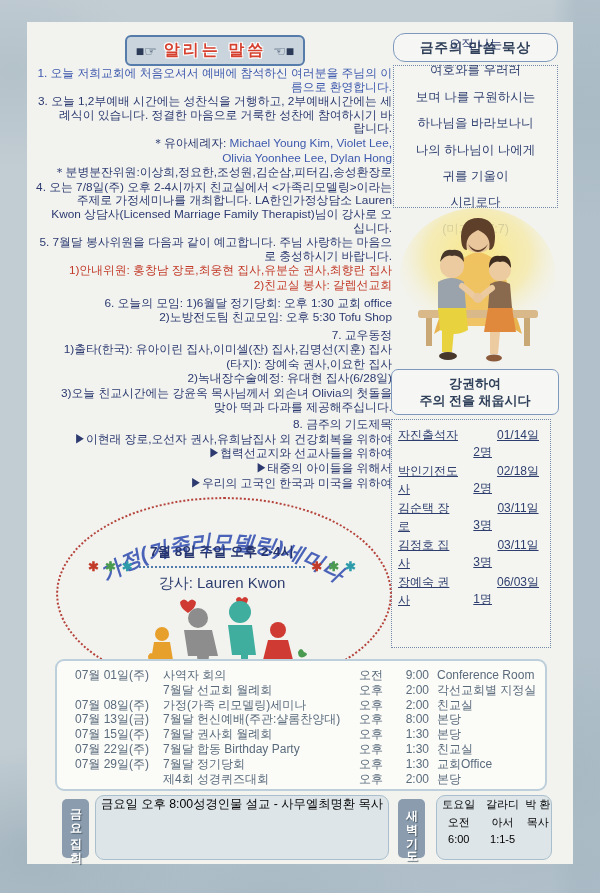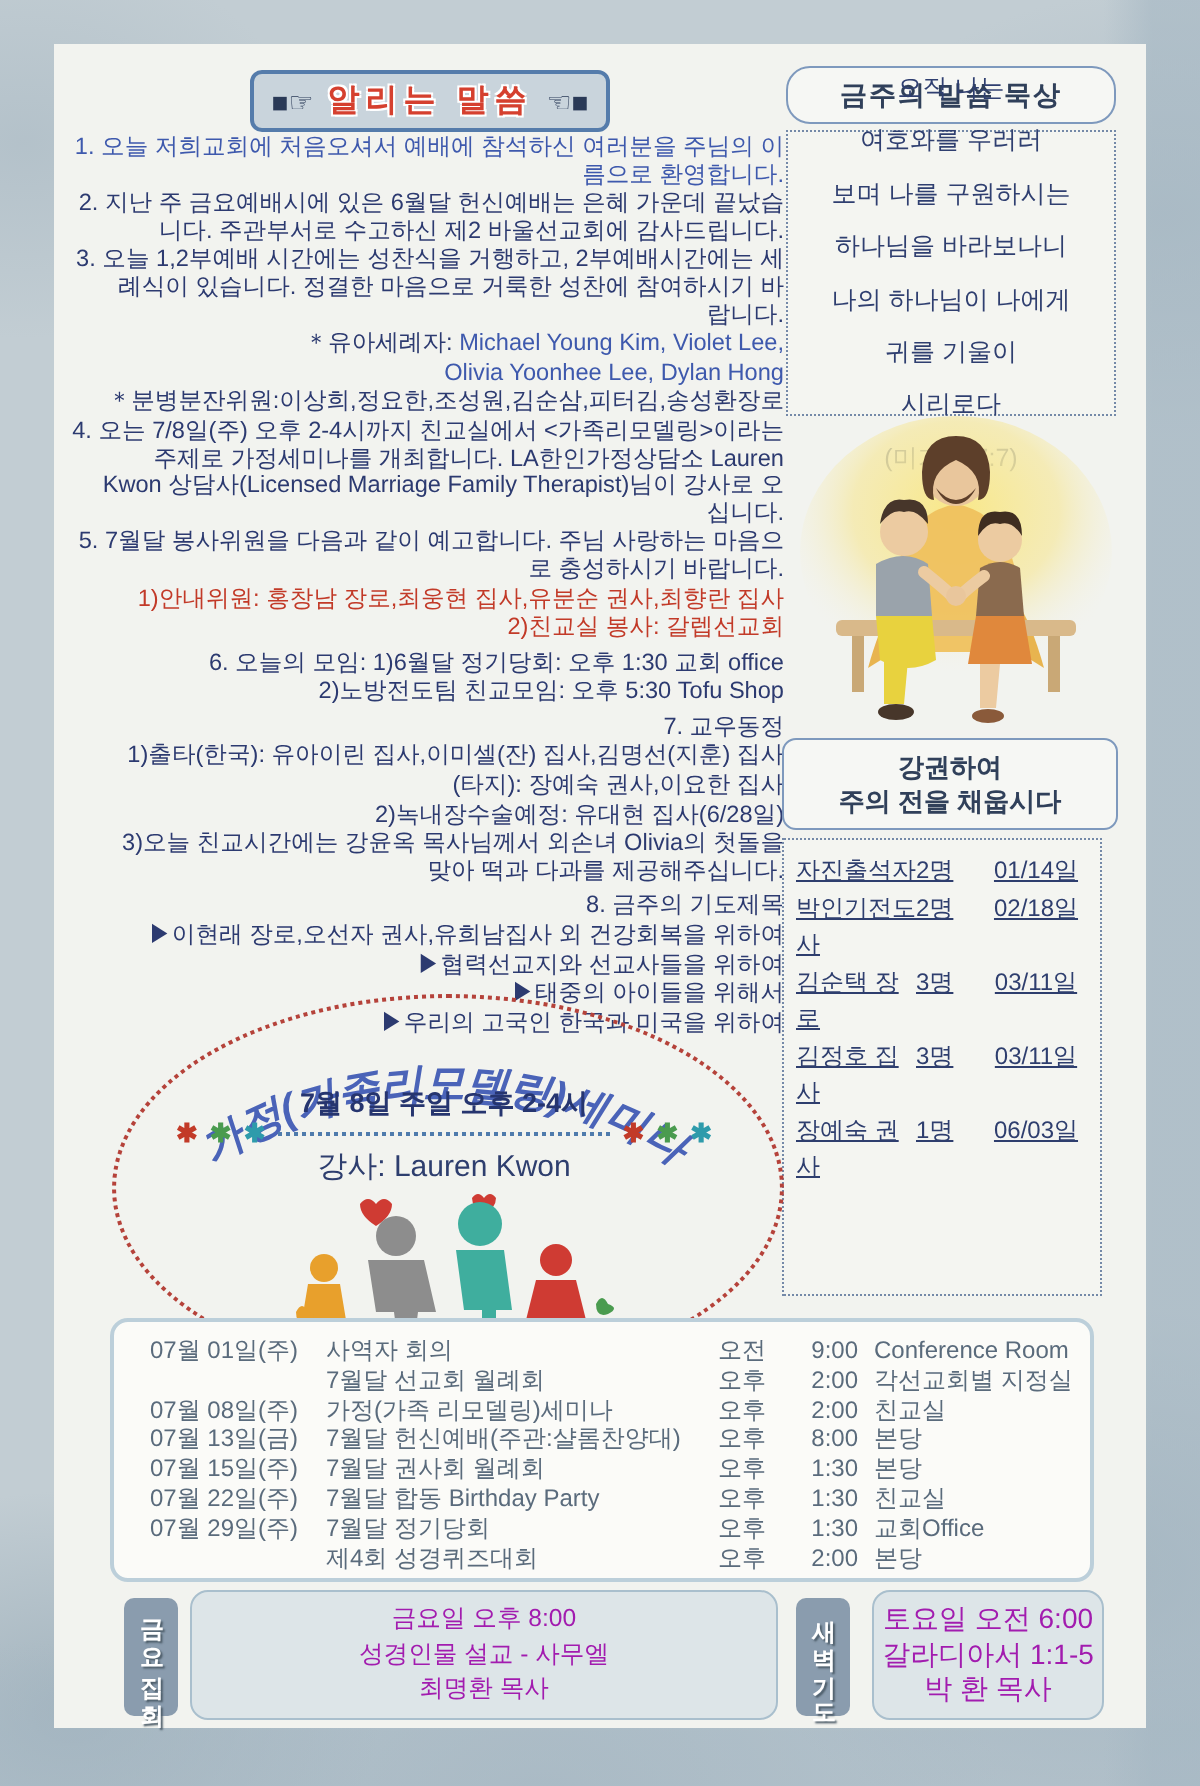--- a/index.html
+++ b/index.html
@@ -43,21 +43,21 @@
     display:flex;flex-direction:column;align-items:center;justify-content:center;
     color:#30405a;font-weight:bold;}
   .plq1{left:393px;top:33px;width:163px;height:27px;font-size:13.5px;letter-spacing:1px;border-radius:12px;}
   .plq2{left:391px;top:369px;width:166px;height:44px;font-size:13px;line-height:17px;}
   .dotbox{border:1.4px dotted #7489a8;background:#f4f5f1;}
   .verse{left:393px;top:65px;width:163px;height:141px;color:#2f3f70;font-size:12.5px;
     line-height:16.4px;text-align:center;display:flex;flex-direction:column;justify-content:center;gap:10px;}
   .attend{left:391px;top:419px;width:160px;height:229px;padding:6px 6px;box-sizing:border-box;
     color:#2e3e6e;font-size:12px;}
   .attend .row{display:grid;grid-template-columns:auto 34px 52px;line-height:18.5px;text-decoration:underline;}
-  .attend .c2{}
+  .attend .c2{text-align:right;margin-top:17px;}
   .attend .c3{text-align:center;}
 
   .illus{left:396px;top:206px;width:164px;height:162px;}
 
   
   .oval{left:56px;top:497px;width:332px;height:190px;border:2.4px dotted #b5423a;border-radius:50%;}
   .arc-svg{left:50px;top:492px;width:344px;height:130px;}
   .sem-date{left:56px;top:543px;width:332px;text-align:center;color:#26356f;font-weight:bold;font-size:13.5px;}
   .sem-sep{left:88px;top:560px;width:268px;display:flex;align-items:center;gap:6px;}
   .sem-sep .dots{flex:1;border-top:2.6px dotted #4f7bac;height:0;}
@@ -73,40 +73,39 @@
     border-radius:9px;box-sizing:border-box;padding:7px 0 0 18px;color:#5a6b7c;font-size:12px;}
   .sched .srow{display:grid;grid-template-columns:88px 196px 36px 42px auto;line-height:14.8px;}
   .sched .time{text-align:right;padding-right:8px;}
 
   
   .tab{background:#8a9cae;border-radius:5px;color:#fff;font-weight:bold;font-size:12px;
     writing-mode:vertical-rl;text-orientation:upright;display:flex;align-items:center;justify-content:center;
     text-shadow:1px 1px 1px #4a5a66;letter-spacing:2px;}
   .tab1{left:62px;top:799px;width:27px;height:59px;}
   .tab2{left:398px;top:799px;width:27px;height:59px;}
-  .fbox{background:#dde5e8;border:1.8px solid #a9bfcd;border-radius:9px;color:#a21caf;font-size:12.3px;
-    line-height:17.5px;text-align:center;display:flex;flex-direction:column;justify-content:center;}
+  .fbox{background:#dde5e8;border:1.8px solid #a9bfcd;border-radius:9px;color:#000000;font-size:12.3px;
+    line-height:17.5px;text-align:center;display:flex;flex-direction:row;justify-content:center;}
   .fbox1{left:95px;top:795px;width:294px;height:65px;box-sizing:border-box;}
-  .fbox2{left:436px;top:795px;width:116px;height:65px;box-sizing:border-box;font-size:14px;}
+  .fbox2{left:436px;top:795px;width:116px;height:65px;box-sizing:border-box;font-size:11px;}
 </style>
 </head>
 <body>
 
 <div class="page">
   <div class="sheet"></div>
 
   <div class="abs hdr-box">
     <span class="hand"><span>■</span><span>☞</span></span>
     <span class="hdr-title">알리는 말씀</span>
     <span class="hand"><span>☜</span><span>■</span></span>
   </div>
 
   <div class="abs ann">
     <p class="blue">1. 오늘 저희교회에 처음오셔서 예배에 참석하신 여러분을 주님의 이름으로 환영합니다.</p>
-    <p>2. 지난 주 금요예배시에 있은 6월달 헌신예배는 은혜 가운데 끝났습니다. 주관부서로 수고하신 제2 바울선교회에 감사드립니다.</p>
     <p>3. 오늘 1,2부예배 시간에는 성찬식을 거행하고, 2부예배시간에는 세례식이 있습니다. 정결한 마음으로 거룩한 성찬에 참여하시기 바랍니다.</p>
     <p class="in1"><span>＊유아세례자:</span> <span class="names">Michael Young Kim, Violet Lee,</span></p>
     <p class="in2 names">Olivia Yoonhee Lee, Dylan Hong</p>
     <p class="in3">＊분병분잔위원:이상희,정요한,조성원,김순삼,피터김,송성환장로</p>
     <p>4. 오는 7/8일(주) 오후 2-4시까지 친교실에서 &lt;가족리모델링&gt;이라는 주제로 가정세미나를 개최합니다. LA한인가정상담소 Lauren Kwon 상담사(Licensed Marriage Family Therapist)님이 강사로 오십니다.</p>
     <p>5. 7월달 봉사위원을 다음과 같이 예고합니다. 주님 사랑하는 마음으로 충성하시기 바랍니다.</p>
     <p class="red in3">1)안내위원: 홍창남 장로,최웅현 집사,유분순 권사,최향란 집사</p>
     <p class="red in3">2)친교실 봉사: 갈렙선교회</p>
     <div class="gap"></div>
     <p>6. 오늘의 모임: 1)6월달 정기당회: 오후 1:30 교회 office</p>

